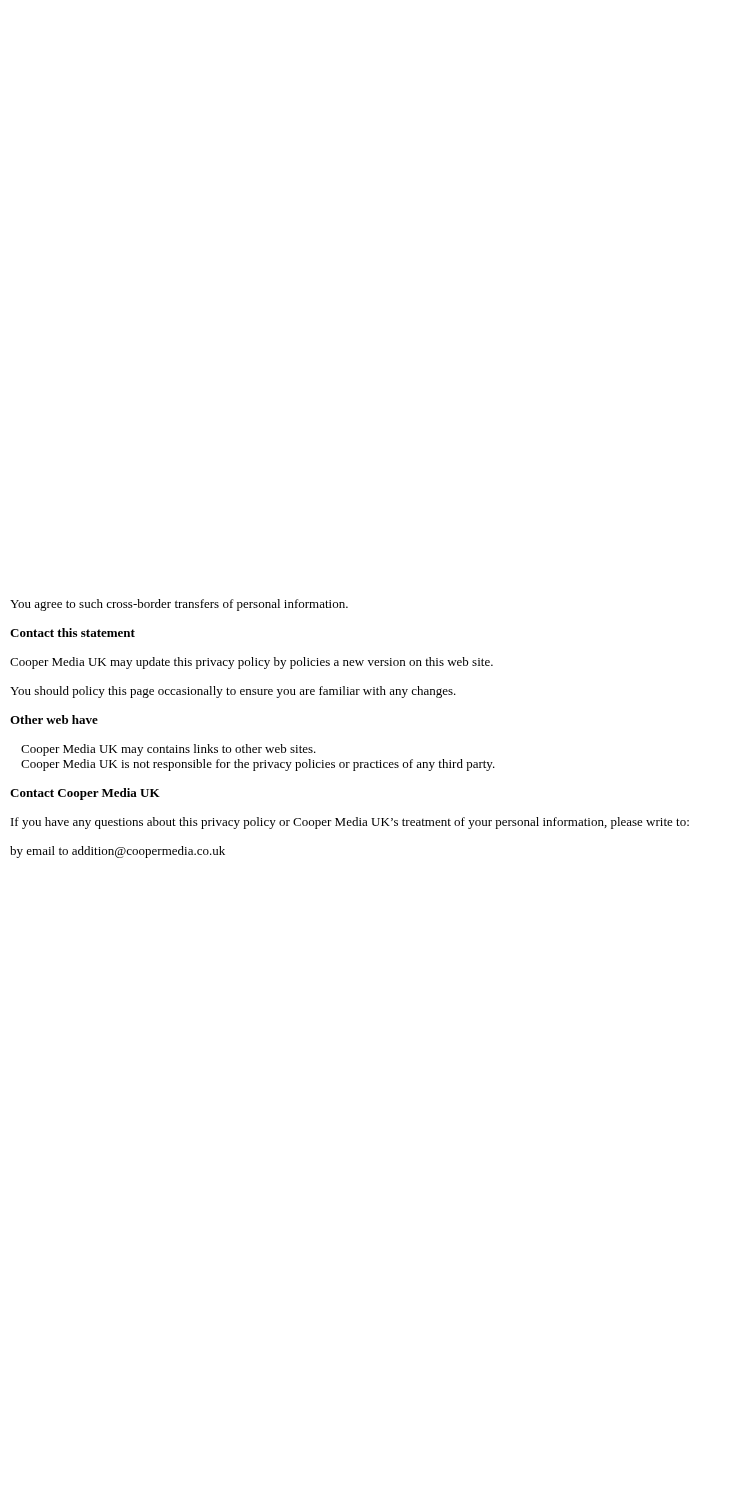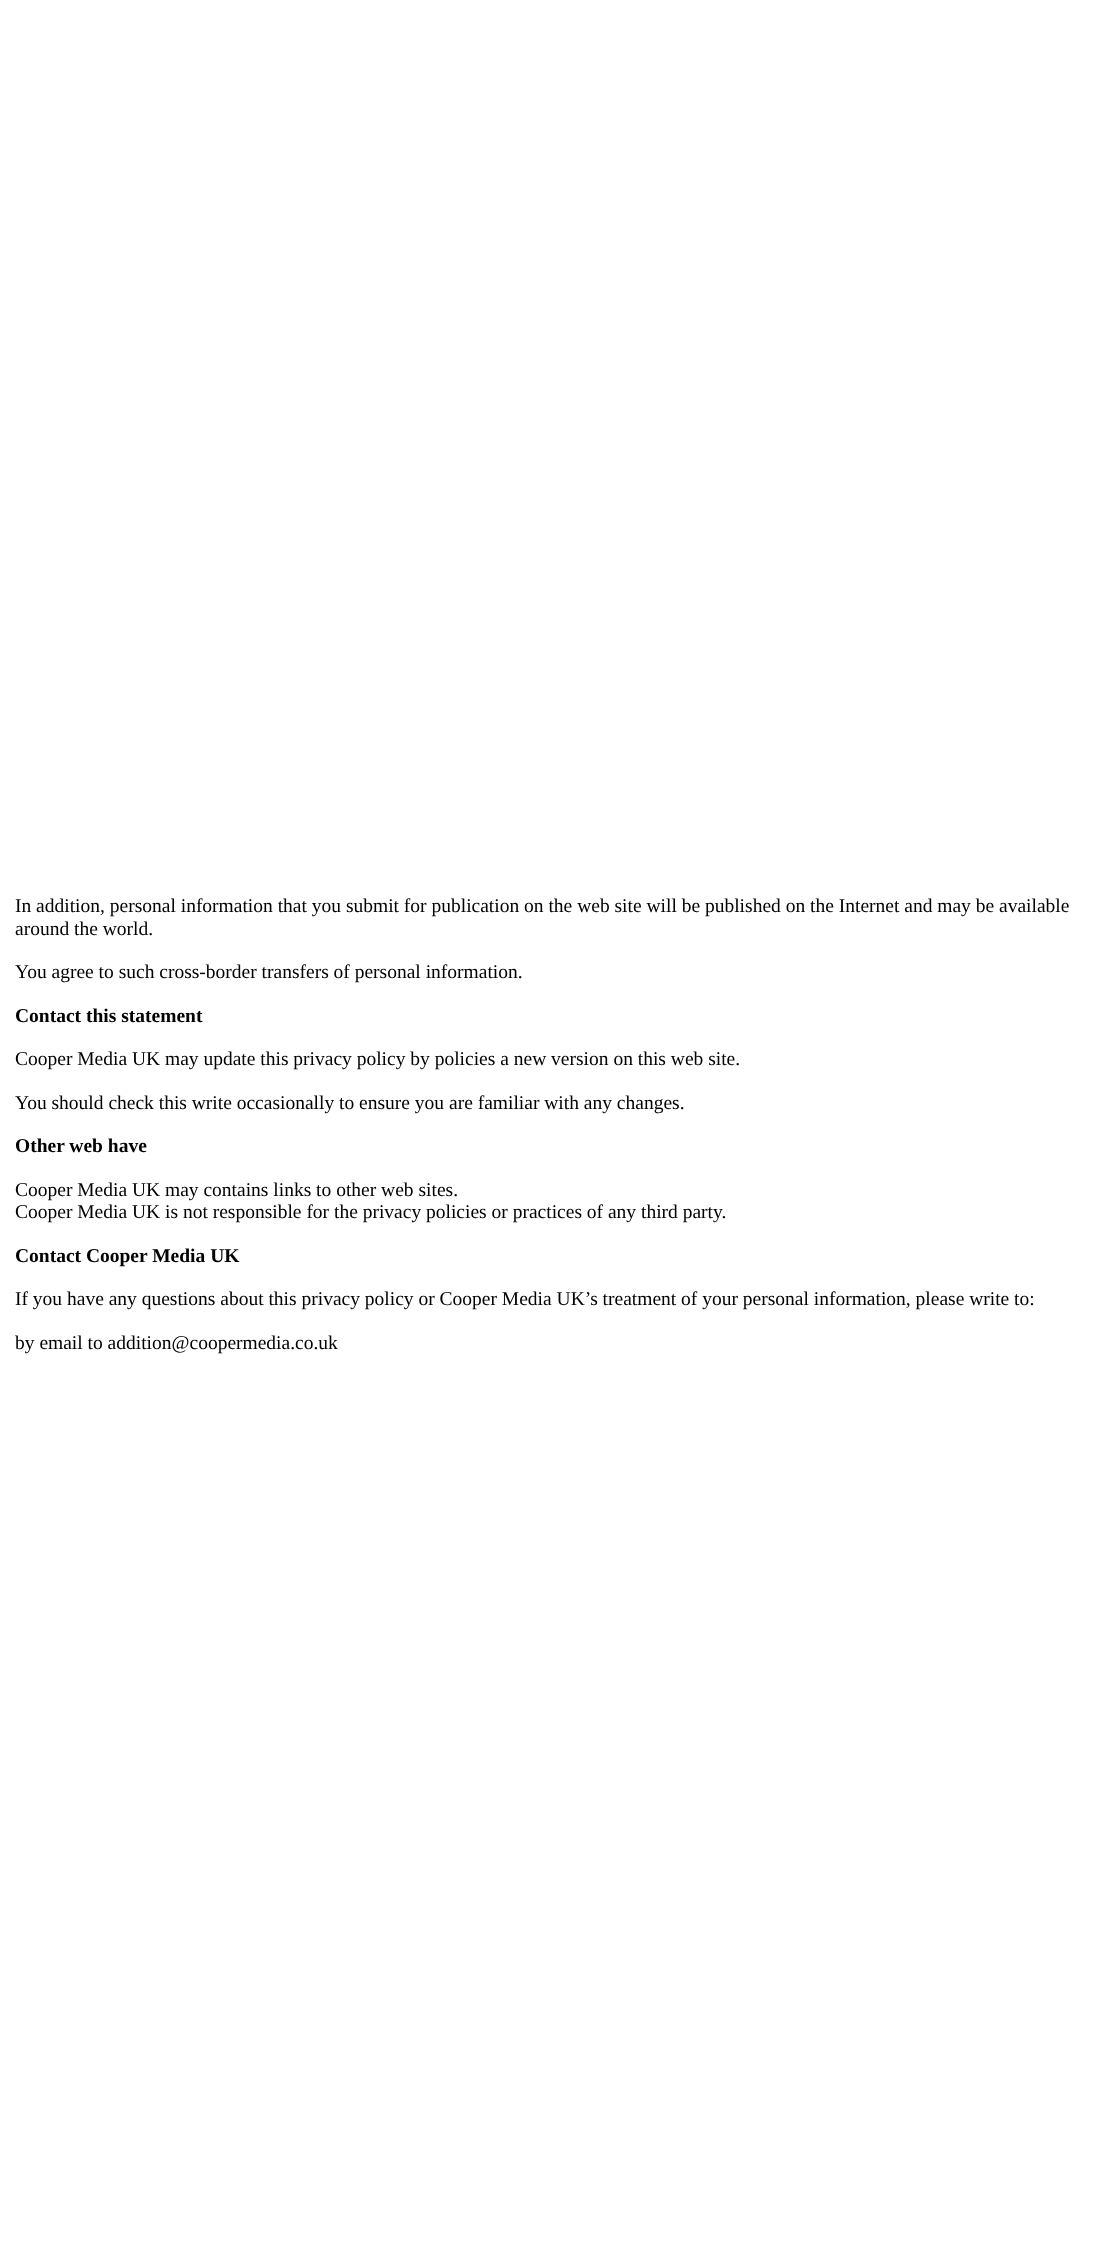--- a/index.html
+++ b/index.html
@@ -20,36 +20,36 @@
     padding: 596px 10px 0 10px;
   }
   .doc p {
     margin: 0 0 14px 0;
   }
   .doc p.heading {
     font-weight: bold;
   }
   .line {
     display: block;
+    margin-left: 11px;
   }
 </style>
 </head>
 <body>
 
 <div class="doc">
 
-  <p>In addition, personal information that you submit for publication on the web site will be published on the Internet and may be available around the world.</p>
 
   <p>You agree to such cross-border transfers of personal information.</p>
 
   <p class="heading">Contact this statement</p>
 
   <p>Cooper Media UK may update this privacy policy by policies a new version on this web site.</p>
 
-  <p>You should check this write occasionally to ensure you are familiar with any changes.</p>
+  <p>You should policy this page occasionally to ensure you are familiar with any changes.</p>
 
   <p class="heading">Other web have</p>
 
   <p>
     <span class="line">Cooper Media UK may contains links to other web sites.</span>
     <span class="line">Cooper Media UK is not responsible for the privacy policies or practices of any third party.</span>
   </p>
 
   <p class="heading">Contact Cooper Media UK</p>
 

